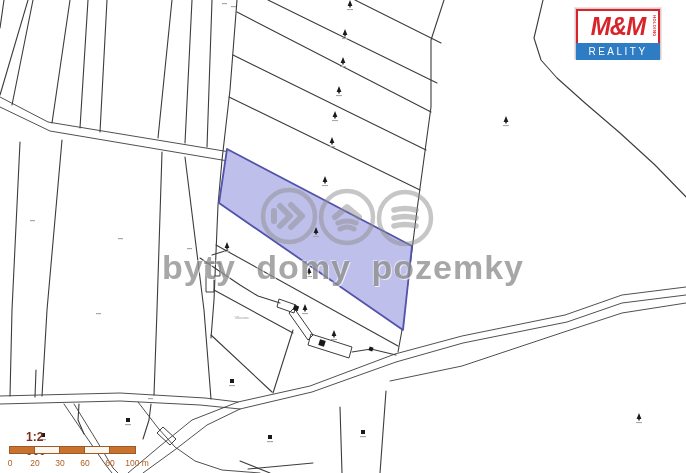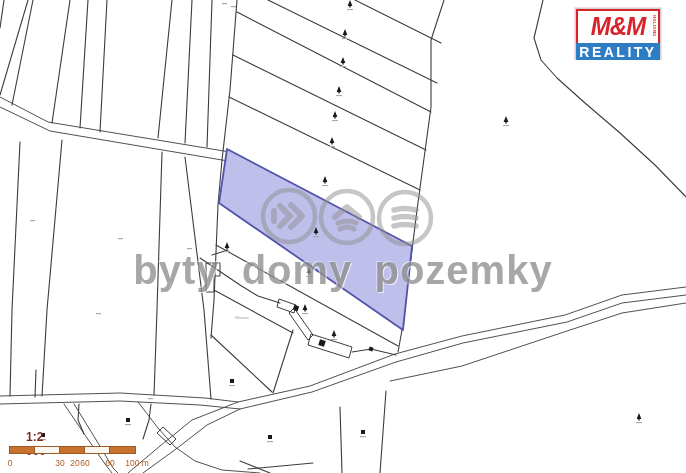--- a/index.html
+++ b/index.html
@@ -3,35 +3,35 @@
 <meta charset="utf-8">
 <style>
   html,body{margin:0;padding:0;background:#fff;}
   #stage{position:relative;width:686px;height:473px;background:#ffffff;overflow:hidden;
          font-family:"Liberation Sans", sans-serif;}
   #map-svg{position:absolute;left:0;top:0;}
   .mline{fill:none;stroke-linejoin:round;stroke-linecap:round;}
 
   
   #wm-text{position:absolute;left:0;top:248px;width:686px;text-align:center;
-           font-weight:bold;font-size:40px;letter-spacing:1px;word-spacing:10px;
+           font-weight:bold;font-size:34px;letter-spacing:1px;word-spacing:10px;
            color:#8f8f8f;opacity:.78;text-shadow:1px 1px 0 rgba(255,255,255,.9),-1px -1px 0 rgba(255,255,255,.6);
            user-select:none;}
 
   
   #logo{position:absolute;left:575px;top:8px;width:86px;height:51px;background:#0369a1;
         border:1px solid #d0d0d0;box-sizing:border-box;box-shadow:0 0 0 1px rgba(216,35,42,.15);}
   #logo-top{position:relative;height:34px;border:2px solid #d8232a;border-bottom:none;box-sizing:border-box;
             display:flex;align-items:center;justify-content:center;background:#fff;}
   #logo-mm{color:#d8232a;font-weight:bold;font-style:italic;font-size:24px;line-height:1;
            letter-spacing:-1px;transform:scaleY(1.05);}
   #logo-holding{position:absolute;right:1px;top:4px;color:#d8232a;font-size:4px;font-weight:bold;
                 writing-mode:vertical-rl;letter-spacing:.5px;}
   #logo-bar{height:17px;background:#2e7cc3;display:flex;align-items:center;justify-content:center;}
-  #logo-reality{color:#fff;font-weight:bold;font-size:14px;letter-spacing:2.5px;}
+  #logo-reality{color:#fff;font-weight:normal;font-size:10px;letter-spacing:2.5px;}
 
   
   #scale{position:absolute;left:0;top:0;}
   #scale-title{position:absolute;left:26px;top:430px;font-size:12px;font-weight:bold;color:#7b2d1e;}
   #scale-bar{position:absolute;left:10px;top:447px;width:125px;height:6px;display:flex;
              outline:1px solid #9c5a26;}
   .scale-seg{flex:1 0 25px;height:100%;box-sizing:border-box;border-right:1px solid #9c5a26;}
   .scale-seg:last-child{border-right:none;}
   .scale-label{position:absolute;top:458px;font-size:8.5px;color:#b05c20;transform:translateX(-50%);white-space:nowrap;}
 
@@ -173,21 +173,21 @@
     <div id="scale-title">1:2 000</div>
     <div id="scale-bar" style="outline-color: rgb(156, 90, 38);">
         <div class="scale-seg" style="background: rgb(201, 114, 46);"></div>
         <div class="scale-seg" style="background: rgb(250, 246, 240);"></div>
         <div class="scale-seg" style="background: rgb(201, 114, 46);"></div>
         <div class="scale-seg" style="background: rgb(250, 246, 240);"></div>
         <div class="scale-seg" style="background: rgb(201, 114, 46);"></div>
       </div>
     <div id="scale-labels">
         <span class="scale-label" style="left: 10px;">0</span>
-        <span class="scale-label" style="left: 35px; margin-left: 40px;">20</span>
+        <span class="scale-label" style="left: 35px;">20</span>
         <span class="scale-label" style="left: 60px;">30</span>
         <span class="scale-label" style="left: 85px;">60</span>
         <span class="scale-label" style="left: 110px;">60</span>
         <span class="scale-label" style="left: 137px;">100 m</span>
       </div>
   </div>
 
   <div id="place-label">Vlkavec</div>
 </div>
 

